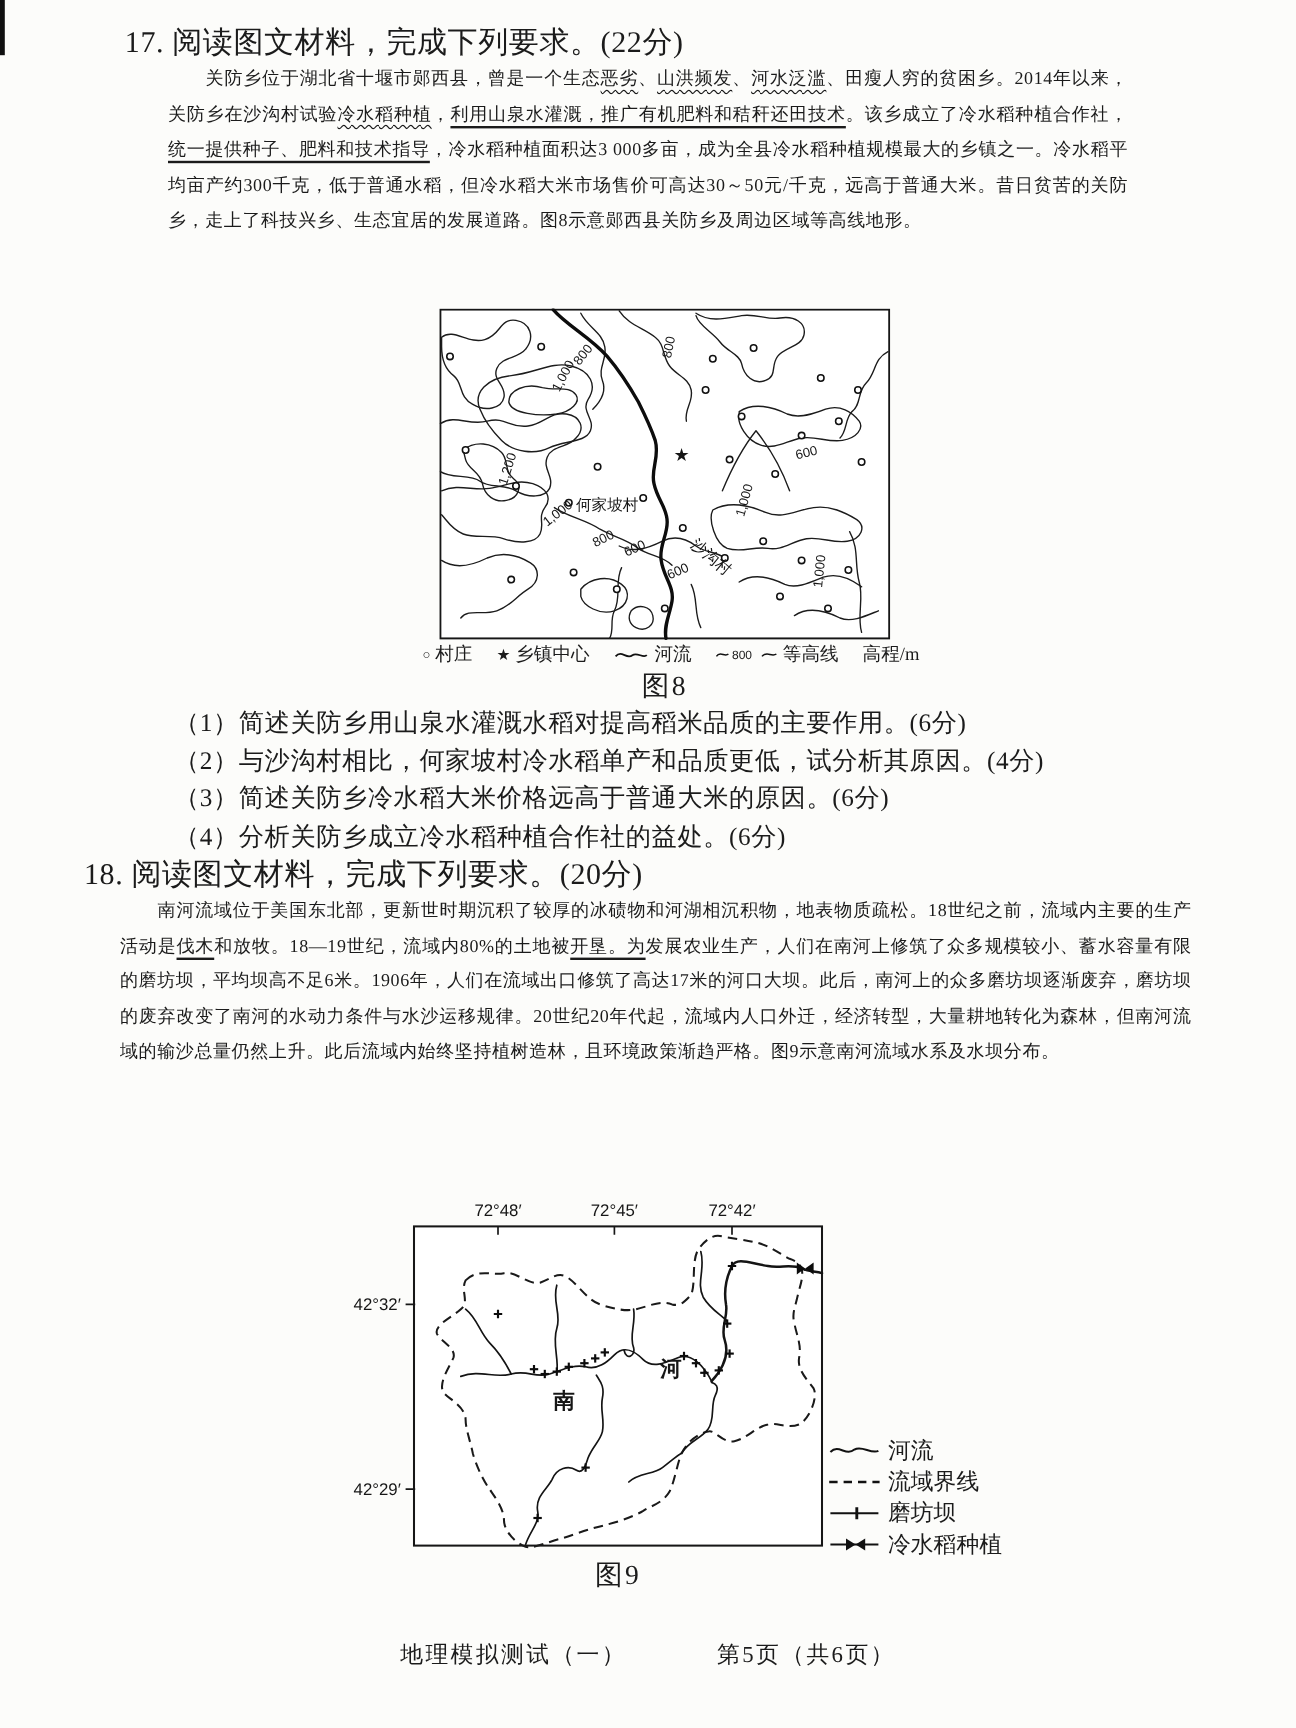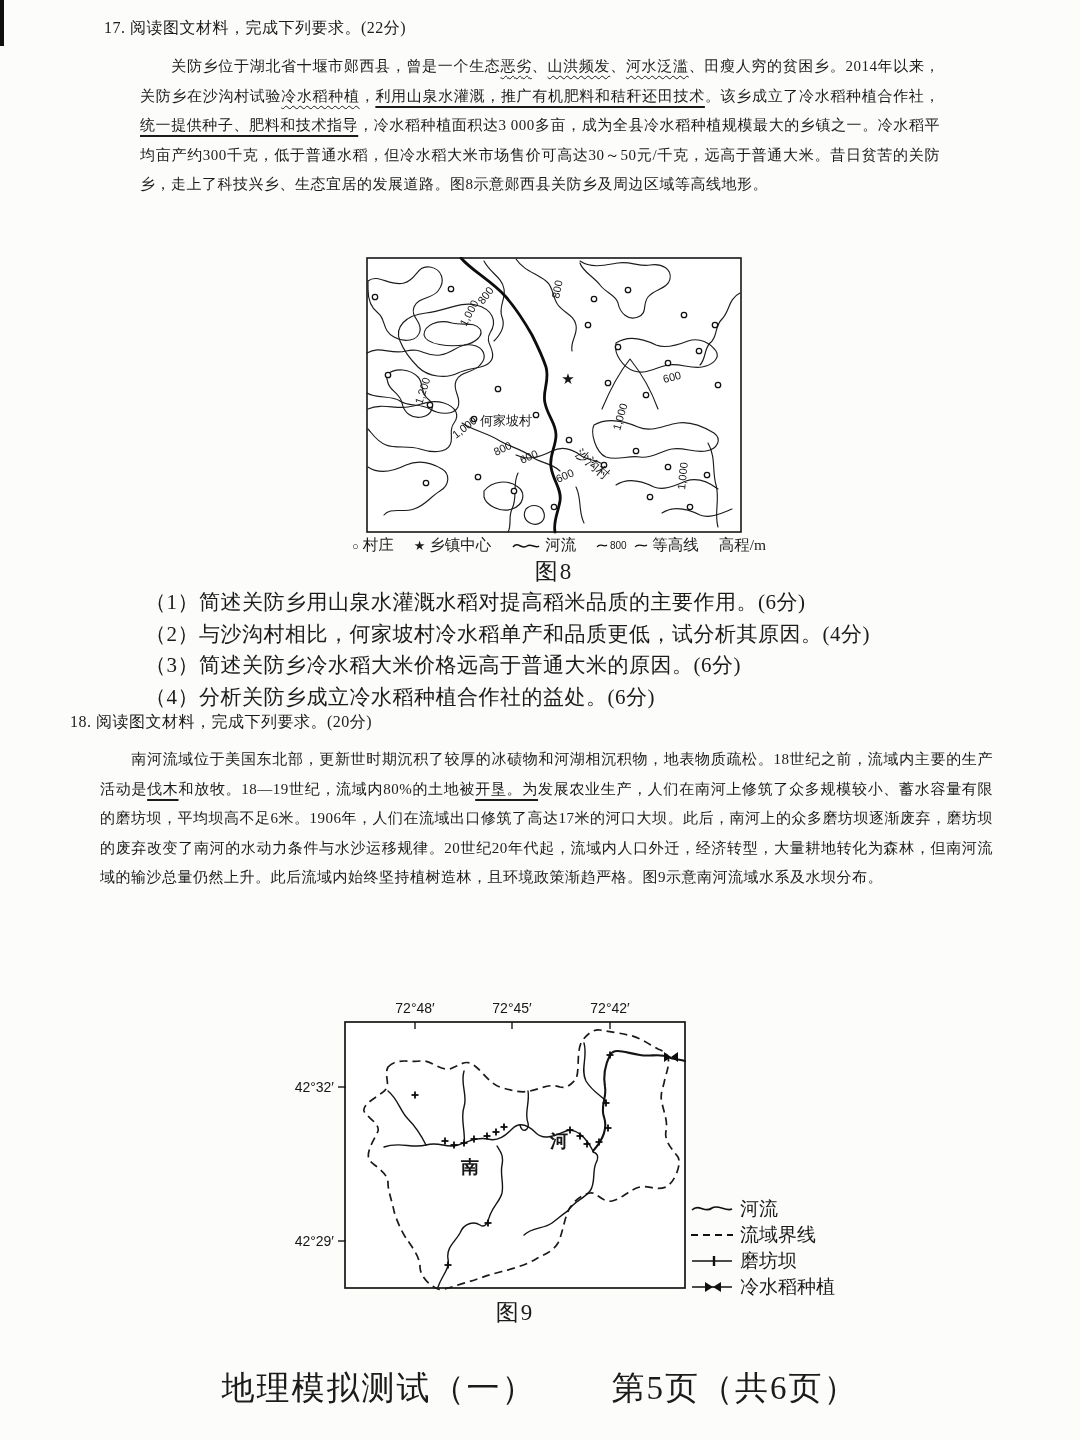--- a/index.html
+++ b/index.html
@@ -6,33 +6,33 @@
   body{
     width:1080px;height:1440px;position:relative;overflow:hidden;
     background:#fcfcfa;color:#1b1b1b;
     font-family:"Liberation Serif","DejaVu Serif",serif;
   }
   .abs{position:absolute;}
   .para{
     font-size:15px;line-height:29.5px;text-align:justify;
     letter-spacing:0.5px;
   }
-  .heading{font-size:16px;letter-spacing:0.5px;white-space:nowrap;}
+  .heading{font-size:25px;letter-spacing:0.5px;white-space:nowrap;}
   .u-wavy{text-decoration-line:underline;text-decoration-style:wavy;text-decoration-thickness:1px;text-underline-offset:4px;}
   .u-solid{text-decoration-line:underline;text-decoration-style:solid;text-decoration-thickness:1.5px;text-underline-offset:5px;}
   .qline{font-size:21px;line-height:31.5px;letter-spacing:0.5px;white-space:nowrap;}
   .caption{font-size:23px;text-align:center;letter-spacing:2px;}
   svg text{font-family:"Liberation Sans","DejaVu Sans",sans-serif;fill:#161616;}
   .map-num{font-size:11px;}
   .map-name{font-size:13px;font-family:"Liberation Serif","DejaVu Serif",serif;}
   #fig8-legend{display:flex;align-items:center;gap:20px;font-size:15.5px;white-space:nowrap;}
   #fig8-legend .lgitem{display:flex;align-items:center;gap:4px;}
   #fig9-legend{font-size:19px;}
   #fig9-legend .lgrow{display:flex;align-items:center;gap:6px;height:26px;}
-  #footer{display:flex;justify-content:center;gap:75px;font-size:33px;letter-spacing:2px;}
+  #footer{display:flex;justify-content:center;gap:75px;font-size:19px;letter-spacing:2px;}
   .mark{background:#101010;}
 </style>
 </head>
 <body>
 
 <div class="abs mark" style="left:0;top:0;width:4px;height:46px;"></div>
 
 <div class="abs heading" style="left:104px;top:18px;">17. 阅读图文材料，完成下列要求。(22分)</div>
 
 <div class="abs para" style="left:140px;top:52px;width:800px;"><span>　　关防乡位于湖北省十堰市郧西县，曾是一个生态</span><span class="u-wavy">恶劣</span><span>、</span><span class="u-wavy">山洪频发</span><span>、</span><span class="u-wavy">河水泛滥</span><span>、田瘦人穷的贫困乡。2014年以来，关防乡在沙沟村试验</span><span class="u-wavy">冷水稻种植</span><span>，</span><span class="u-solid">利用山泉水灌溉，推广有机肥料和秸秆还田技术</span><span>。该乡成立了冷水稻种植合作社，</span><span class="u-solid">统一提供种子、肥料和技术指导</span><span>，冷水稻种植面积达3 000多亩，成为全县冷水稻种植规模最大的乡镇之一。冷水稻平均亩产约300千克，低于普通水稻，但冷水稻大米市场售价可高达30～50元/千克，远高于普通大米。昔日贫苦的关防乡，走上了科技兴乡、生态宜居的发展道路。图8示意郧西县关防乡及周边区域等高线地形。</span></div>

